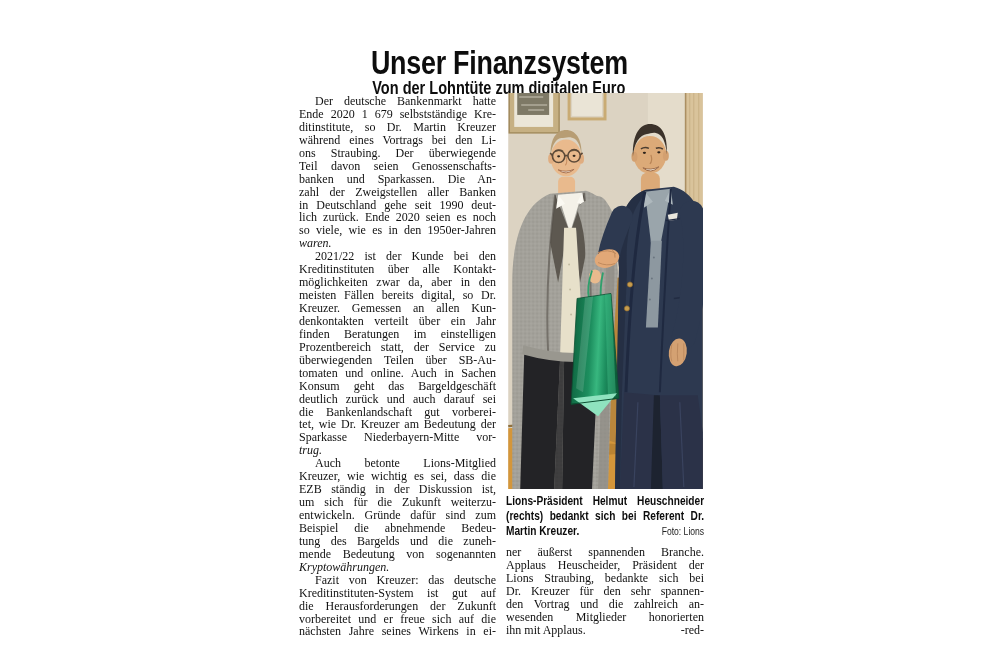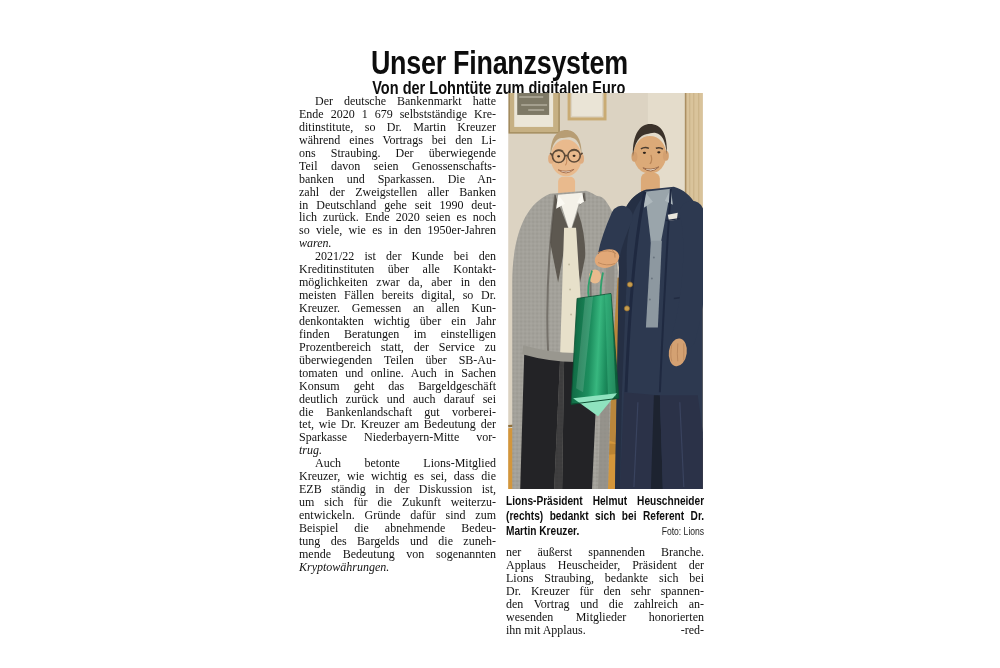--- a/index.html
+++ b/index.html
@@ -72,21 +72,21 @@
         <div class="jline">lich zurück. Ende 2020 seien es noch</div>
         <div class="jline">so viele, wie es in den 1950er-Jahren</div>
         <div class="jline lastline">waren.</div>
       </div>
       <div class="para">
         <div class="jline firstline">2021/22 ist der Kunde bei den</div>
         <div class="jline">Kreditinstituten über alle Kontakt-</div>
         <div class="jline">möglichkeiten zwar da, aber in den</div>
         <div class="jline">meisten Fällen bereits digital, so Dr.</div>
         <div class="jline">Kreuzer. Gemessen an allen Kun-</div>
-        <div class="jline">denkontakten wichtig über ein Jahr</div>
+        <div class="jline">denkontakten verteilt über ein Jahr</div>
         <div class="jline">finden Beratungen im einstelligen</div>
         <div class="jline">Prozentbereich statt, der Service zu</div>
         <div class="jline">überwiegenden Teilen über SB-Au-</div>
         <div class="jline">tomaten und online. Auch in Sachen</div>
         <div class="jline">Konsum geht das Bargeldgeschäft</div>
         <div class="jline">deutlich zurück und auch darauf sei</div>
         <div class="jline">die Bankenlandschaft gut vorberei-</div>
         <div class="jline">tet, wie Dr. Kreuzer am Bedeutung der</div>
         <div class="jline">Sparkasse Niederbayern-Mitte vor-</div>
         <div class="jline lastline">trug.</div>
@@ -94,20 +94,27 @@
       <div class="para">
         <div class="jline firstline">Auch betonte Lions-Mitglied</div>
         <div class="jline">Kreuzer, wie wichtig es sei, dass die</div>
         <div class="jline">EZB ständig in der Diskussion ist,</div>
         <div class="jline">um sich für die Zukunft weiterzu-</div>
         <div class="jline">entwickeln. Gründe dafür sind zum</div>
         <div class="jline">Beispiel die abnehmende Bedeu-</div>
         <div class="jline">tung des Bargelds und die zuneh-</div>
         <div class="jline">mende Bedeutung von sogenannten</div>
         <div class="jline lastline">Kryptowährungen.</div>
+      </div>
+      <div class="para">
+        <div class="jline firstline">Fazit von Kreuzer: das deutsche</div>
+        <div class="jline">Kreditinstituten-System ist gut auf</div>
+        <div class="jline">die Herausforderungen der Zukunft</div>
+        <div class="jline">vorbereitet und er freue sich auf die</div>
+        <div class="jline">nächsten Jahre seines Wirkens in ei-</div>
       </div>
     </div>
 
   <figure class="photo" aria-label="Zwei Männer geben sich die Hand: links ein Mann mit Brille in grauem Tweed-Sakko, der eine grüne Geschenktüte hält, rechts ein Mann in dunkelblauem Sakko; im Hintergrund helle Wand mit Bildern, Holztür und Parkettboden.">
     <svg width="195" height="396" viewBox="0 0 195 397">
       <defs>
         <linearGradient id="bagG" x1="0" y1="0" x2="1" y2="0.12">
           <stop offset="0" class="bg-dark"></stop>
           <stop offset="0.45" class="bg-mid"></stop>
           <stop offset="0.62" class="bg-light"></stop>

